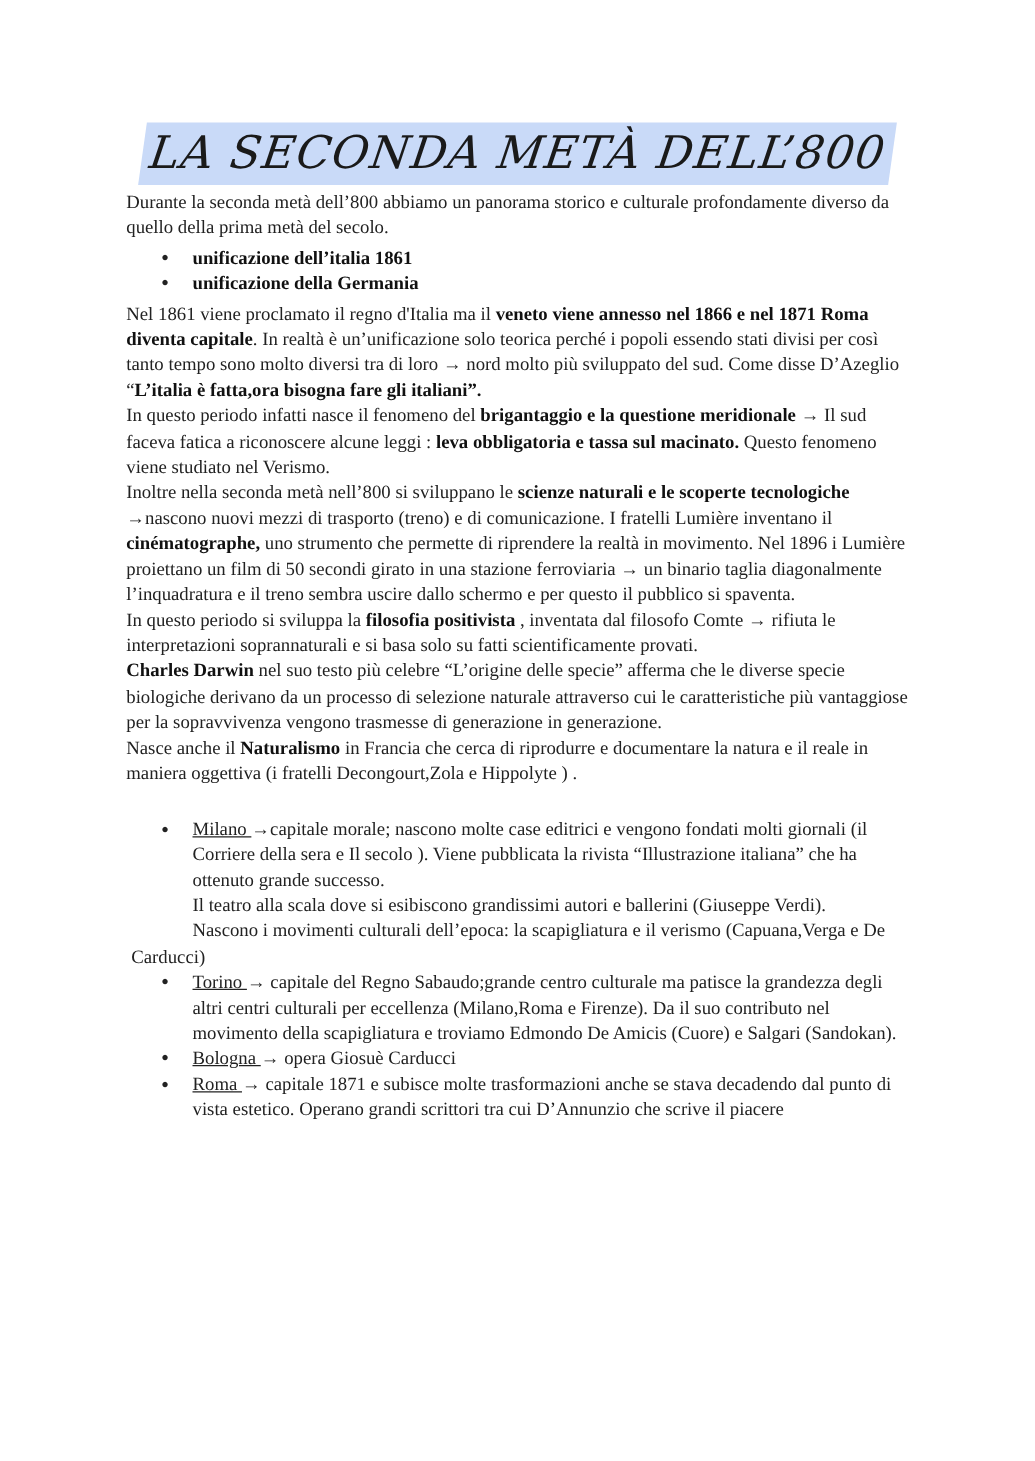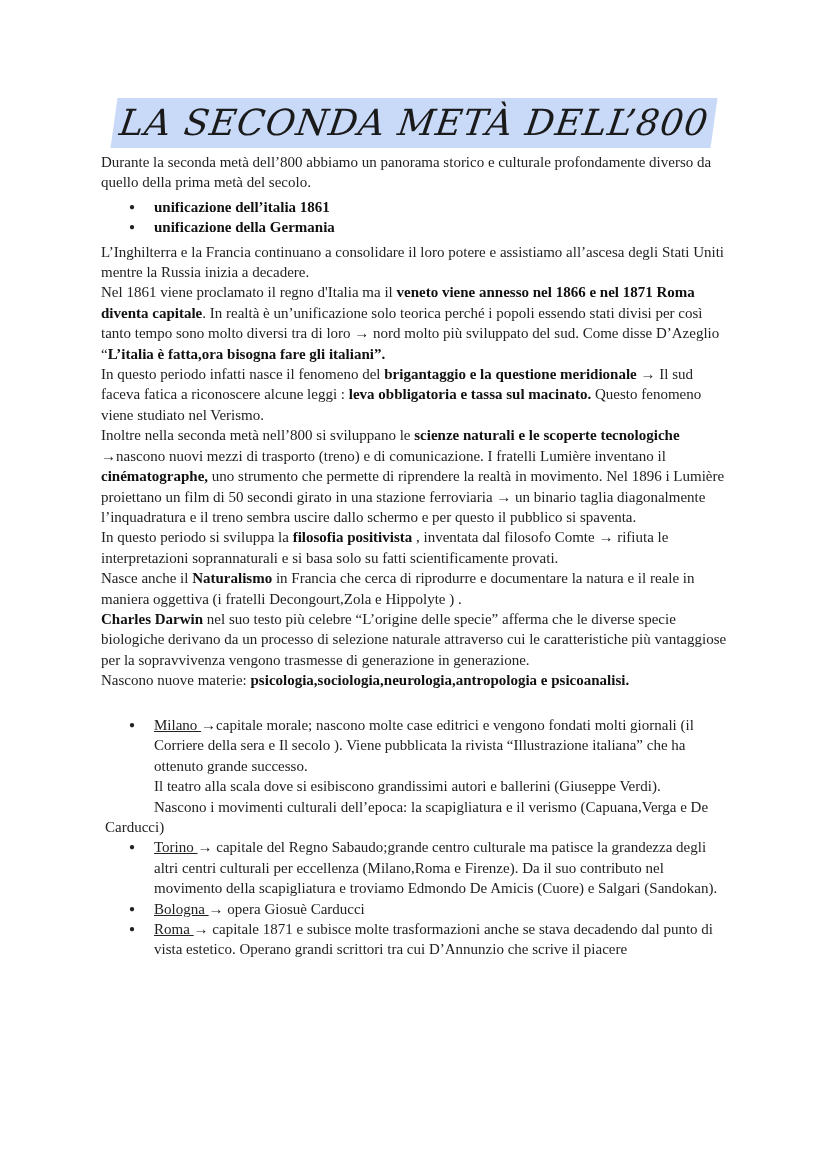--- a/index.html
+++ b/index.html
@@ -33,41 +33,37 @@
   <div class="title-wrap">
     <span class="title">LA SECONDA METÀ DELL’800</span>
   </div>
 
   <div class="body">
     <p>Durante la seconda metà dell’800 abbiamo un panorama storico e culturale profondamente diverso da quello della prima metà del secolo.</p>
     <ul class="events">
       <li><b>unificazione dell’italia 1861</b></li>
       <li><b>unificazione della Germania</b></li>
     </ul>
-    <p>L’Inghilterra e la Francia continuano a consolidare il loro potere e assistiamo all’ascesa degli Stati Uniti mentre la Russia inizia a decadere.</p>
     <p>
       <span>Nel 1861 viene proclamato il regno d'Italia ma il </span><b>veneto viene annesso nel 1866 e nel 1871 Roma diventa capitale</b><span>. In realtà è un’unificazione solo teorica perché i popoli essendo stati divisi per così tanto tempo sono molto diversi tra di loro → nord molto più sviluppato del sud. Come disse D’Azeglio “</span><b>L’italia è fatta,ora bisogna fare gli italiani”.</b>
     </p>
     <p>
       <span>In questo periodo infatti nasce il fenomeno del </span><b>brigantaggio e la questione meridionale</b><span> → Il sud faceva fatica a riconoscere alcune leggi : </span><b>leva obbligatoria e tassa sul macinato.</b><span> Questo fenomeno viene studiato nel Verismo.</span>
     </p>
     <p>
       <span>Inoltre nella seconda metà nell’800 si sviluppano le </span><b>scienze naturali e le scoperte tecnologiche</b><span> →nascono nuovi mezzi di trasporto (treno) e di comunicazione. I fratelli Lumière inventano il </span><b>cinématographe,</b><span> uno strumento che permette di riprendere la realtà in movimento. Nel 1896 i Lumière proiettano un film di 50 secondi girato in una stazione ferroviaria → un binario taglia diagonalmente l’inquadratura e il treno sembra uscire dallo schermo e per questo il pubblico si spaventa.</span>
     </p>
     <p>
       <span>In questo periodo si sviluppa la </span><b>filosofia positivista</b><span> , inventata dal filosofo Comte → rifiuta le interpretazioni soprannaturali e si basa solo su fatti scientificamente provati.</span>
     </p>
     <p>
-      <span>Nasce anche il </span><b>Naturalismo</b><span> in Francia che cerca di riprodurre e documentare la natura e il reale in maniera oggettiva (i fratelli Decongourt,Zola e Hippolyte ) .</span>
-    </p>
-    <p>
       <b>Charles Darwin</b><span> nel suo testo più celebre “L’origine delle specie” afferma che le diverse specie biologiche derivano da un processo di selezione naturale attraverso cui le caratteristiche più vantaggiose per la sopravvivenza vengono trasmesse di generazione in generazione.</span>
     </p>
     <p>
-      <span>Nascono nuove materie: </span><b>psicologia,sociologia,neurologia,antropologia e psicoanalisi.</b>
+      <span>Nasce anche il </span><b>Naturalismo</b><span> in Francia che cerca di riprodurre e documentare la natura e il reale in maniera oggettiva (i fratelli Decongourt,Zola e Hippolyte ) .</span>
     </p>
     <div class="spacer"></div>
     <ul class="centers">
       <li>
         <span class="u">Milano </span><span>→capitale morale; nascono molte case editrici e vengono fondati molti giornali (il Corriere della sera e Il secolo ). Viene pubblicata la rivista “Illustrazione italiana” che ha ottenuto grande successo.</span>
         <div> Il teatro alla scala dove si esibiscono grandissimi autori e ballerini (Giuseppe Verdi).</div>
         <div> Nascono i movimenti culturali dell’epoca: la scapigliatura e il verismo (Capuana,Verga e De</div>
         <div class="outdent-cont">Carducci)</div>
       </li>
       <li>

